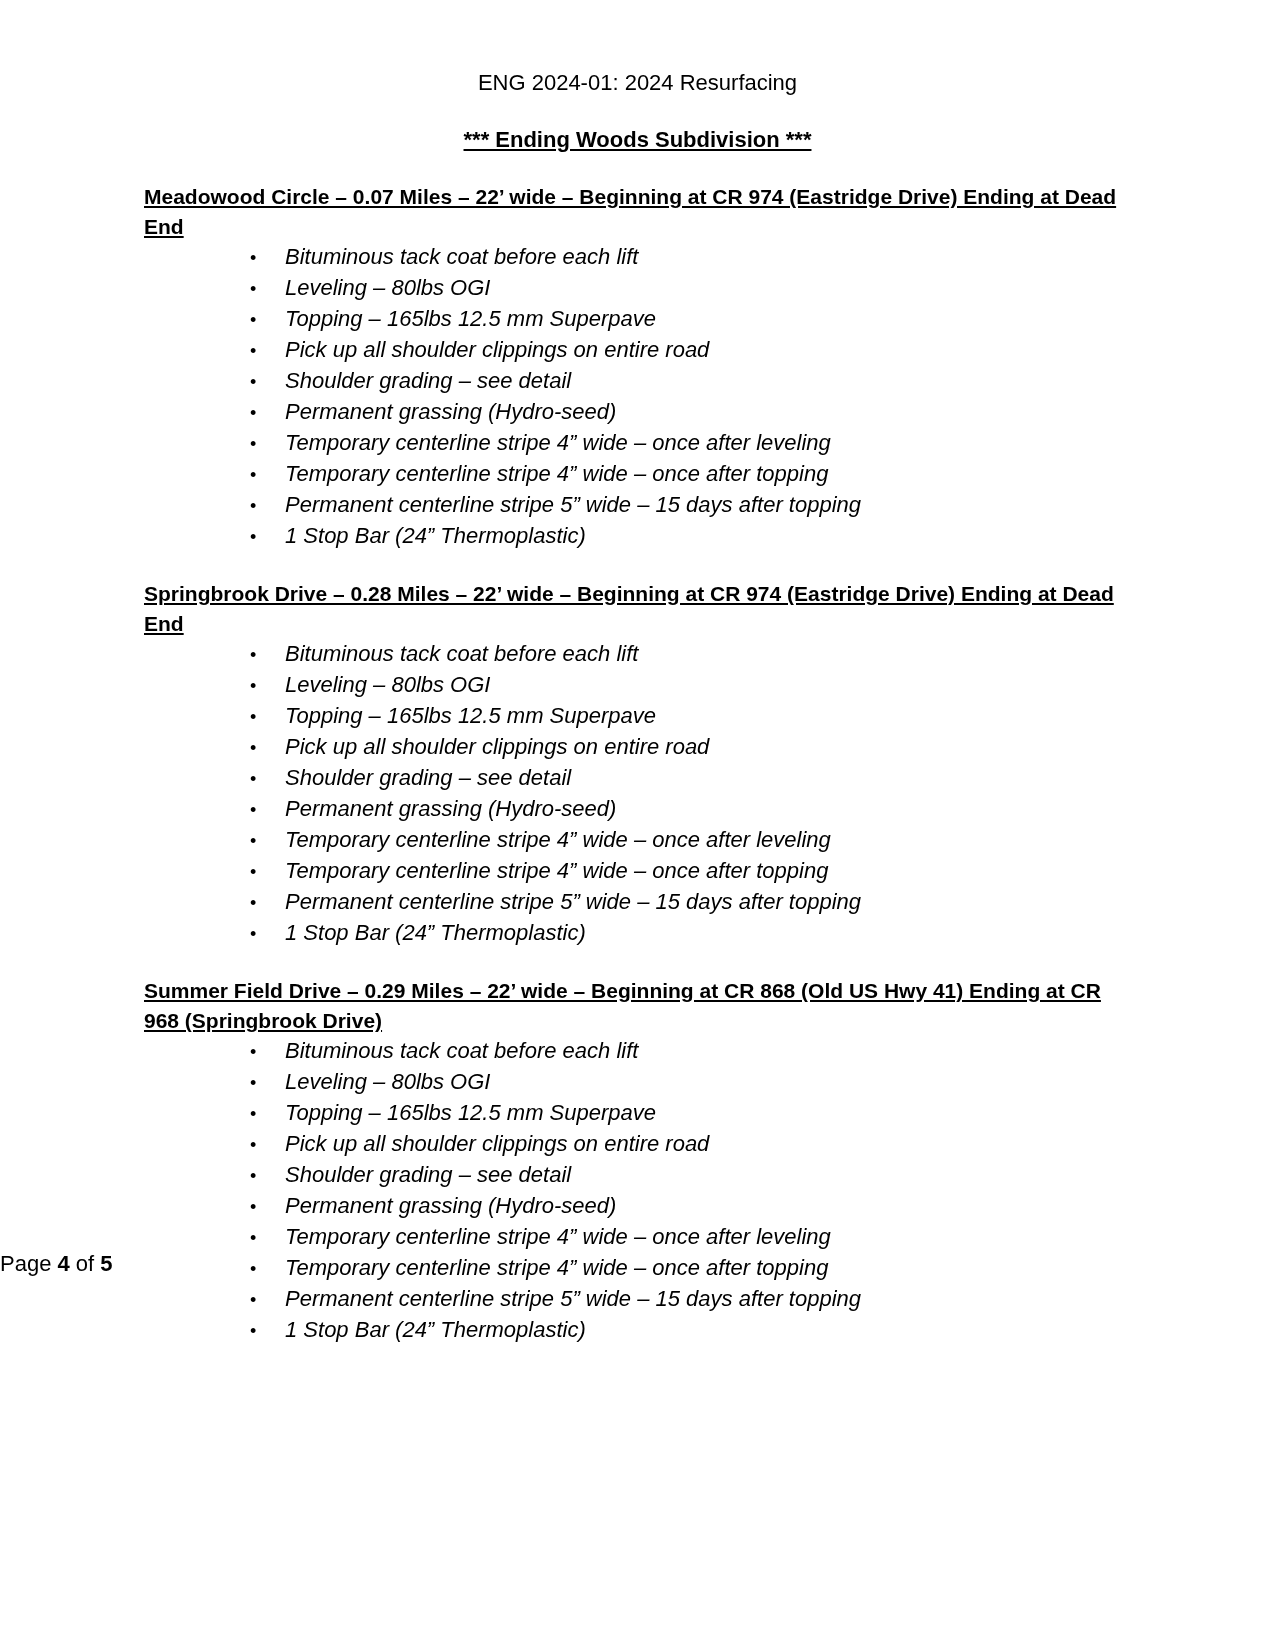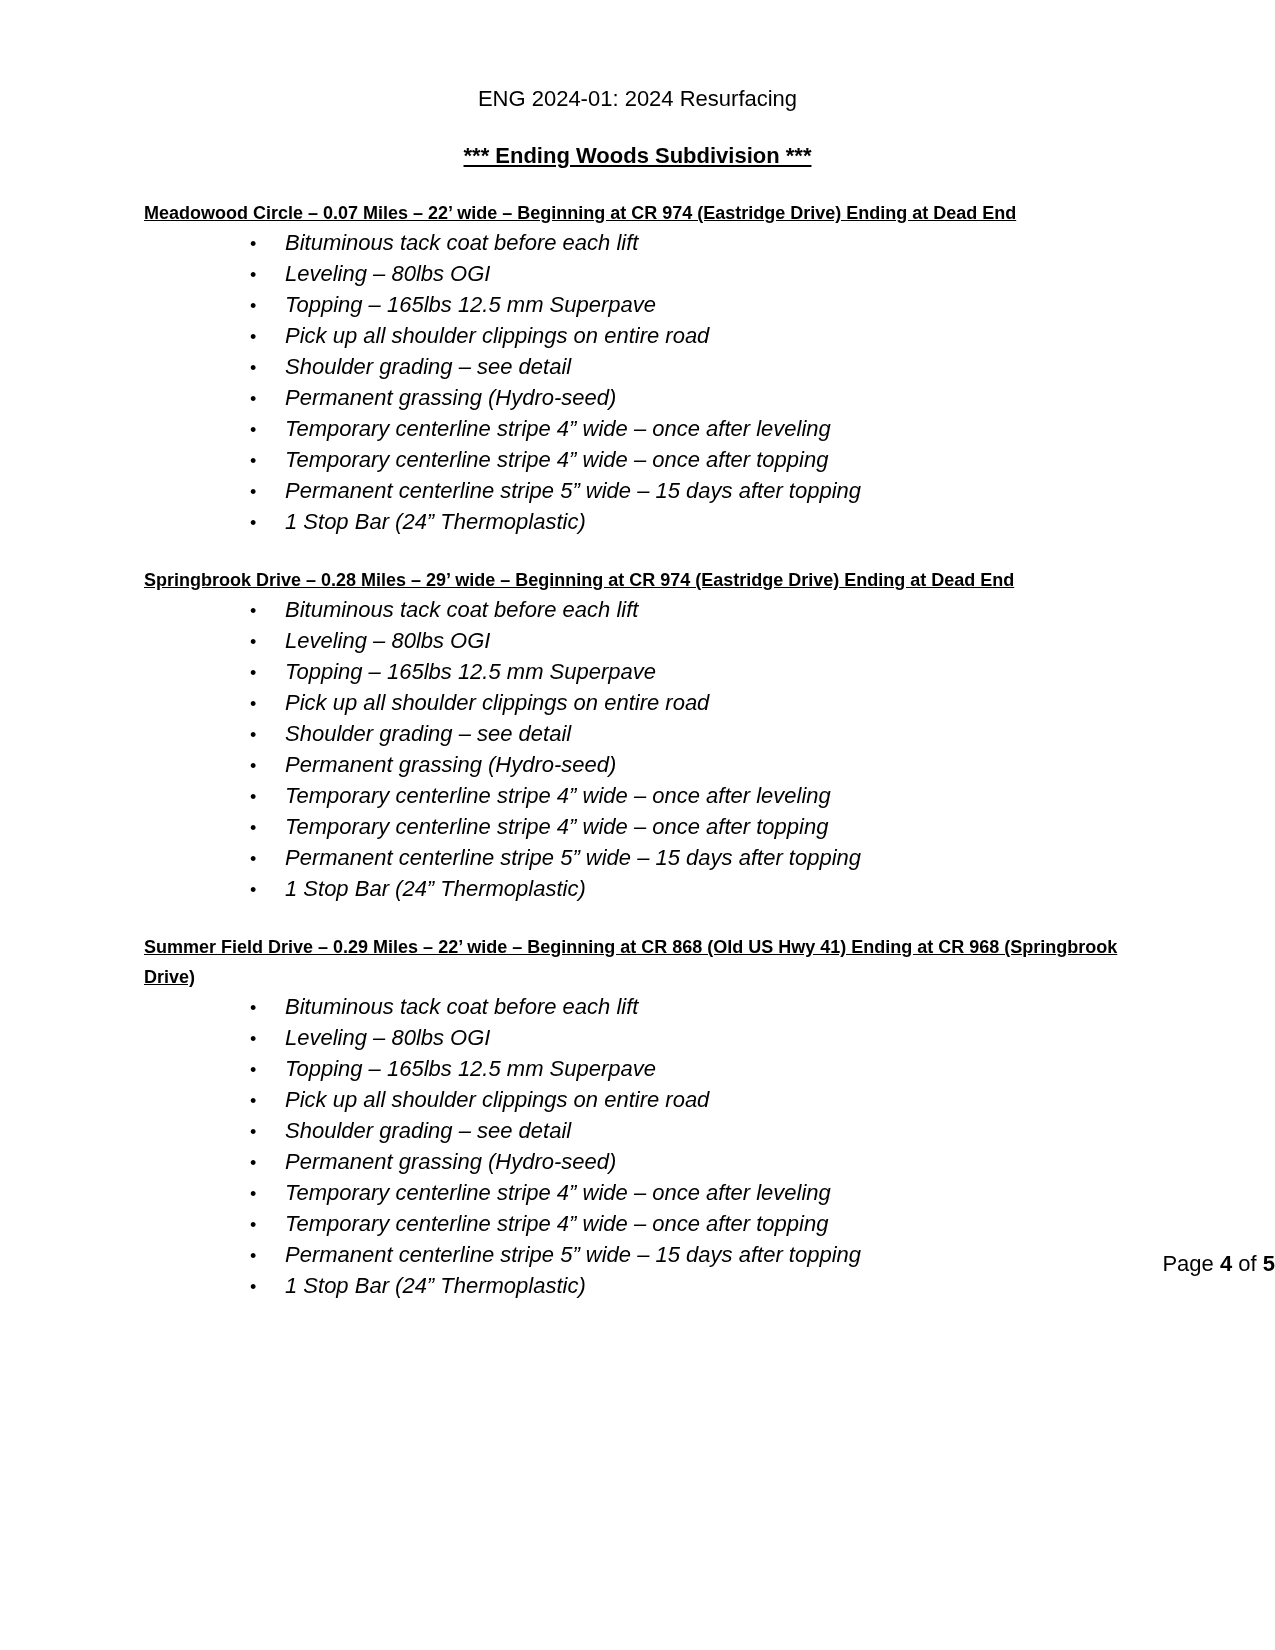--- a/index.html
+++ b/index.html
@@ -3,21 +3,21 @@
 <meta charset="utf-8">
 <style>
   html, body {
     margin: 0;
     padding: 0;
     background: #ffffff;
   }
   .page {
     width: 1275px;
     height: 1445px;
-    margin: 16px auto;
+    margin: 0 auto;
     background: #ffffff;
     box-sizing: border-box;
     padding: 68px 144px 0 144px;
     position: relative;
     font-family: "Liberation Sans", sans-serif;
     font-size: 22px;
     color: #000000;
   }
   .doc-header {
     text-align: center;
@@ -35,21 +35,21 @@
     line-height: 30px;
   }
   .sections {
     margin: 0;
   }
   .section {
     margin-top: 27px;
   }
   .section-title {
     margin: 0;
-    font-size: 18px;
+    font-size: 21px;
     font-weight: bold;
     text-decoration: underline;
     line-height: 30px;
   }
   .bullet-list {
     list-style: none;
     margin: 0;
     padding: 0 0 0 106px;
   }
   .bullet-list li {
@@ -63,22 +63,22 @@
     font-size: 18px;
   }
   .bullet-text {
     flex: 1 1 auto;
     font-style: italic;
   }
   .page-footer {
     position: absolute;
     left: 0;
     right: 0;
-    bottom: 182px;
-    text-align: right;
+    bottom: 166px;
+    text-align: left;
     line-height: 30px;
   }
   .page-footer span {
     white-space: pre;
   }
   .bold {
     font-weight: bold;
   }
 </style>
 </head>
@@ -132,21 +132,21 @@
             <span class="bullet-marker">•</span>
             <span class="bullet-text">Permanent centerline stripe 5” wide – 15 days after topping</span>
           </li>
           <li>
             <span class="bullet-marker">•</span>
             <span class="bullet-text">1 Stop Bar (24” Thermoplastic)</span>
           </li>
         </ul>
       </section>
       <section class="section">
-        <h2 class="section-title">Springbrook Drive – 0.28 Miles – 29’ wide – Beginning at CR 974 (Eastridge Drive) Ending at Dead End</h2>
+        <h2 class="section-title">Springbrook Drive – 0.28 Miles – 22’ wide – Beginning at CR 974 (Eastridge Drive) Ending at Dead End</h2>
         <ul class="bullet-list">
           <li>
             <span class="bullet-marker">•</span>
             <span class="bullet-text">Bituminous tack coat before each lift</span>
           </li>
           <li>
             <span class="bullet-marker">•</span>
             <span class="bullet-text">Leveling – 80lbs OGI</span>
           </li>
           <li>

